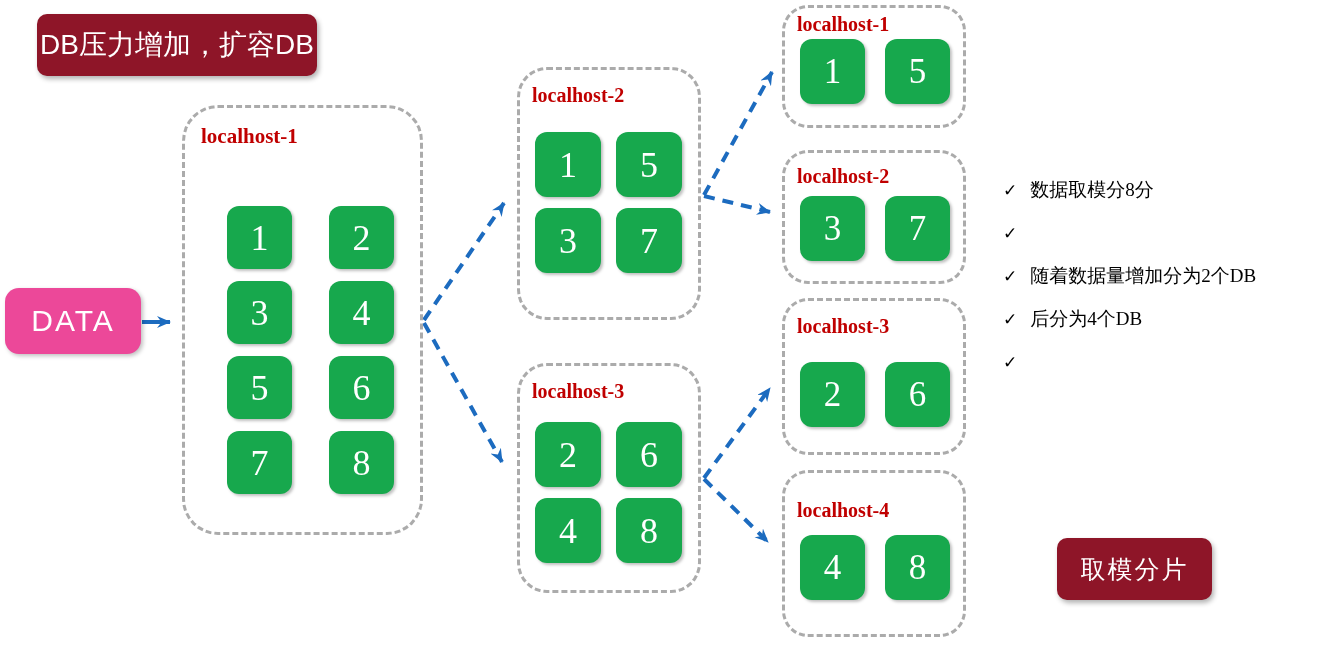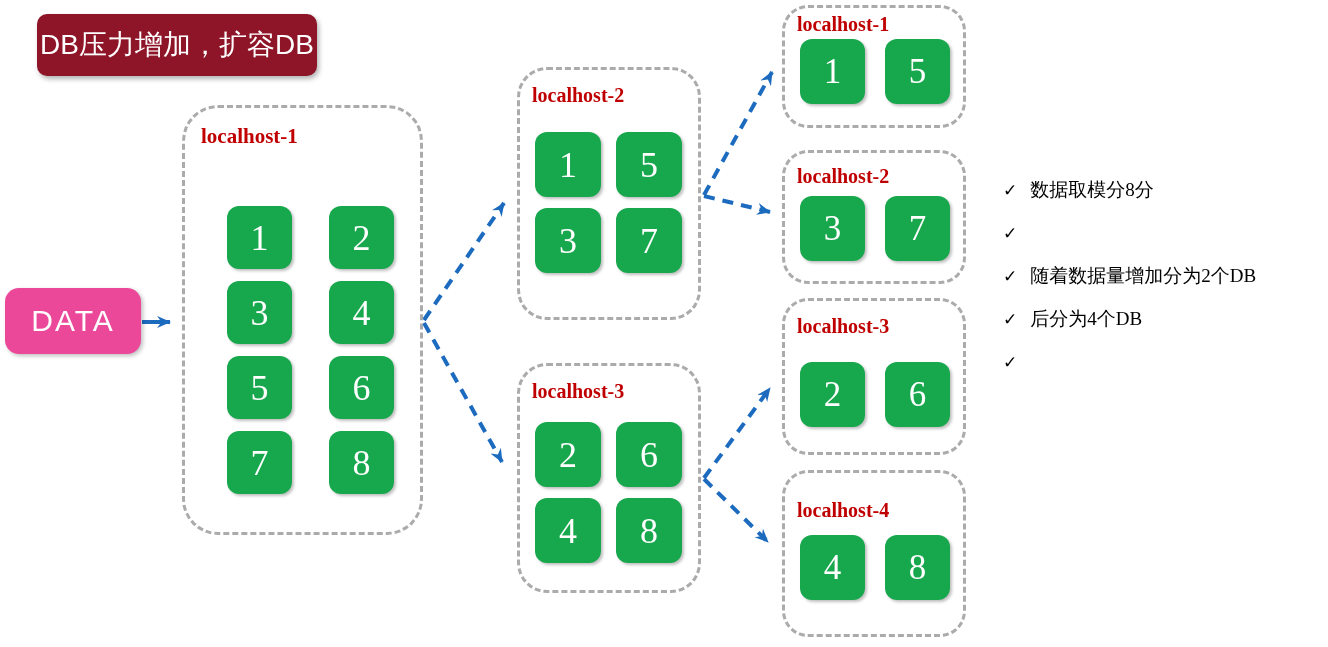--- a/index.html
+++ b/index.html
@@ -95,20 +95,23 @@
     <line x1="424" y1="323" x2="502" y2="462" stroke="#1C6BBF" stroke-width="4" stroke-dasharray="11 8" marker-end="url(#ah)"></line>
     <line x1="704" y1="195" x2="772" y2="72" stroke="#1C6BBF" stroke-width="4" stroke-dasharray="11 8" marker-end="url(#ah)"></line>
     <line x1="704" y1="196" x2="770" y2="212" stroke="#1C6BBF" stroke-width="4" stroke-dasharray="11 8" marker-end="url(#ah)"></line>
     <line x1="704" y1="478" x2="770" y2="388" stroke="#1C6BBF" stroke-width="4" stroke-dasharray="11 8" marker-end="url(#ah)"></line>
     <line x1="704" y1="479" x2="768" y2="542" stroke="#1C6BBF" stroke-width="4" stroke-dasharray="11 8" marker-end="url(#ah)"></line>
   </svg>
 
   <div class="banner banner-top">
     <span>DB压力增加，扩容DB</span>
   </div>
+  <div class="banner banner-bottom">
+    <span>取模分片</span>
+  </div>
 
   <div class="data-box">
     <span>DATA</span>
   </div>
 
   <div class="host stage1">
     <div class="host-label">localhost-1</div>
     <div class="stage1-grid">
       <div class="shard">1</div>
       <div class="shard">2</div>

